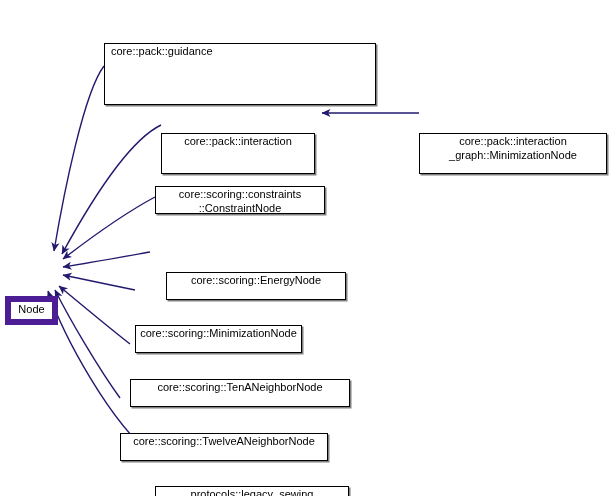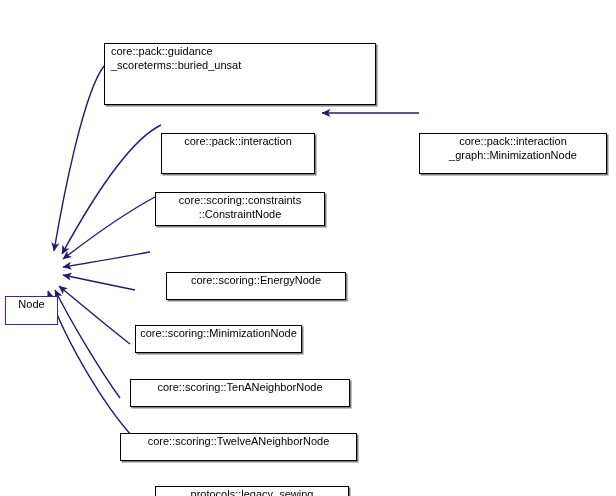--- a/index.html
+++ b/index.html
@@ -33,21 +33,21 @@
     background: #ffffff;
     box-shadow: 1.5px 1.5px 0 0 #808080;
     display: flex;
     flex-direction: column;
     align-items: center;
     justify-content: flex-start;
     z-index: 5;
     margin-top: 40px;
   }
   .node-box.root {
-    border: 1px solid #4c1d95;
+    border: 6px solid #4c1d95;
     box-shadow: none;
   }
   .node-line {
     font-size: 11px;
     line-height: 14px;
     color: #000000;
     white-space: pre;
     text-align: center;
   }
   .node-box.leftalign {
@@ -79,43 +79,42 @@
         <path d="M 155,458 C 110,423 63,335 48,291" fill="none" stroke="#221a6e" stroke-width="1.4" marker-end="url(#arrowhead)"></path>
         <path d="M 419,113 L 322,113" fill="none" stroke="#221a6e" stroke-width="1.4" marker-end="url(#arrowhead)"></path>
       </g>
   </svg>
   <div id="node-layer">
       <div class="node-box root" style="left: 5px; top: 256px; width: 53px; height: 29px;">
         <div class="node-line">Node</div>
       </div>
       <div class="node-box leftalign" style="left: 104px; top: 3px; width: 272px; height: 62px;">
         <div class="node-line">core::pack::guidance</div>
-        <div class="node-line">_scoreterms::buried_unsat</div>
       </div>
       <div class="node-box" style="left: 161px; top: 93px; width: 154px; height: 41px;">
         <div class="node-line">core::pack::interaction</div>
       </div>
       <div class="node-box" style="left: 419px; top: 93px; width: 188px; height: 41px;">
         <div class="node-line">core::pack::interaction</div>
         <div class="node-line">_graph::MinimizationNode</div>
       </div>
-      <div class="node-box" style="left: 155px; top: 152px; width: 170px; height: 34px;">
+      <div class="node-box" style="left: 155px; top: 146px; width: 170px; height: 28px;">
         <div class="node-line">core::scoring::constraints</div>
         <div class="node-line">::ConstraintNode</div>
       </div>
       <div class="node-box" style="left: 166px; top: 232px; width: 180px; height: 28px;">
         <div class="node-line">core::scoring::EnergyNode</div>
       </div>
       <div class="node-box" style="left: 135px; top: 285px; width: 167px; height: 28px;">
         <div class="node-line">core::scoring::MinimizationNode</div>
       </div>
       <div class="node-box" style="left: 130px; top: 339px; width: 220px; height: 28px;">
         <div class="node-line">core::scoring::TenANeighborNode</div>
       </div>
-      <div class="node-box" style="left: 120px; top: 393px; width: 237px; height: 28px;">
+      <div class="node-box" style="left: 120px; top: 393px; width: 208px; height: 28px;">
         <div class="node-line">core::scoring::TwelveANeighborNode</div>
       </div>
       <div class="node-box" style="left: 155px; top: 446px; width: 194px; height: 42px;">
         <div class="node-line">protocols::legacy_sewing</div>
         <div class="node-line">::ModelNode</div>
       </div>
     </div>
 </div>
 
 </body></html>

